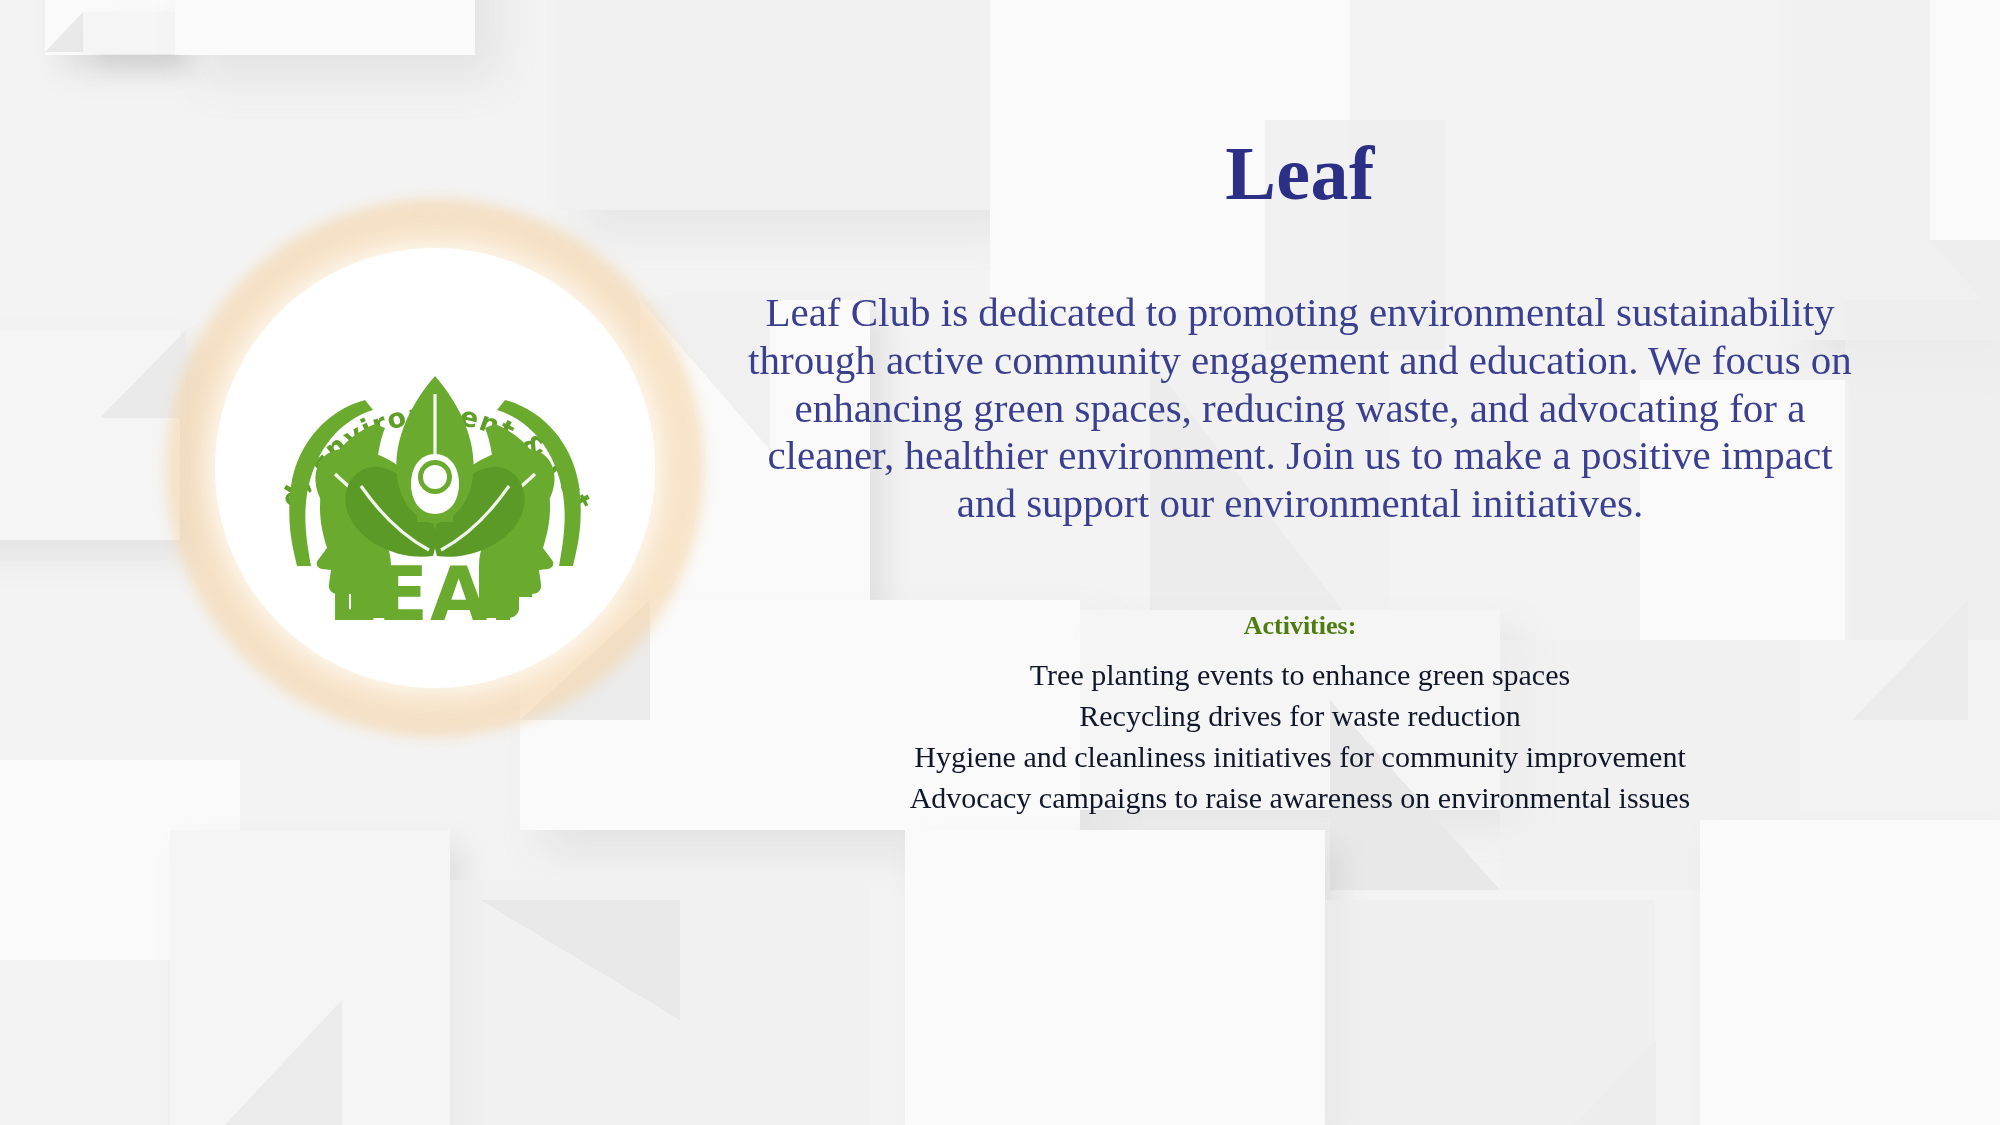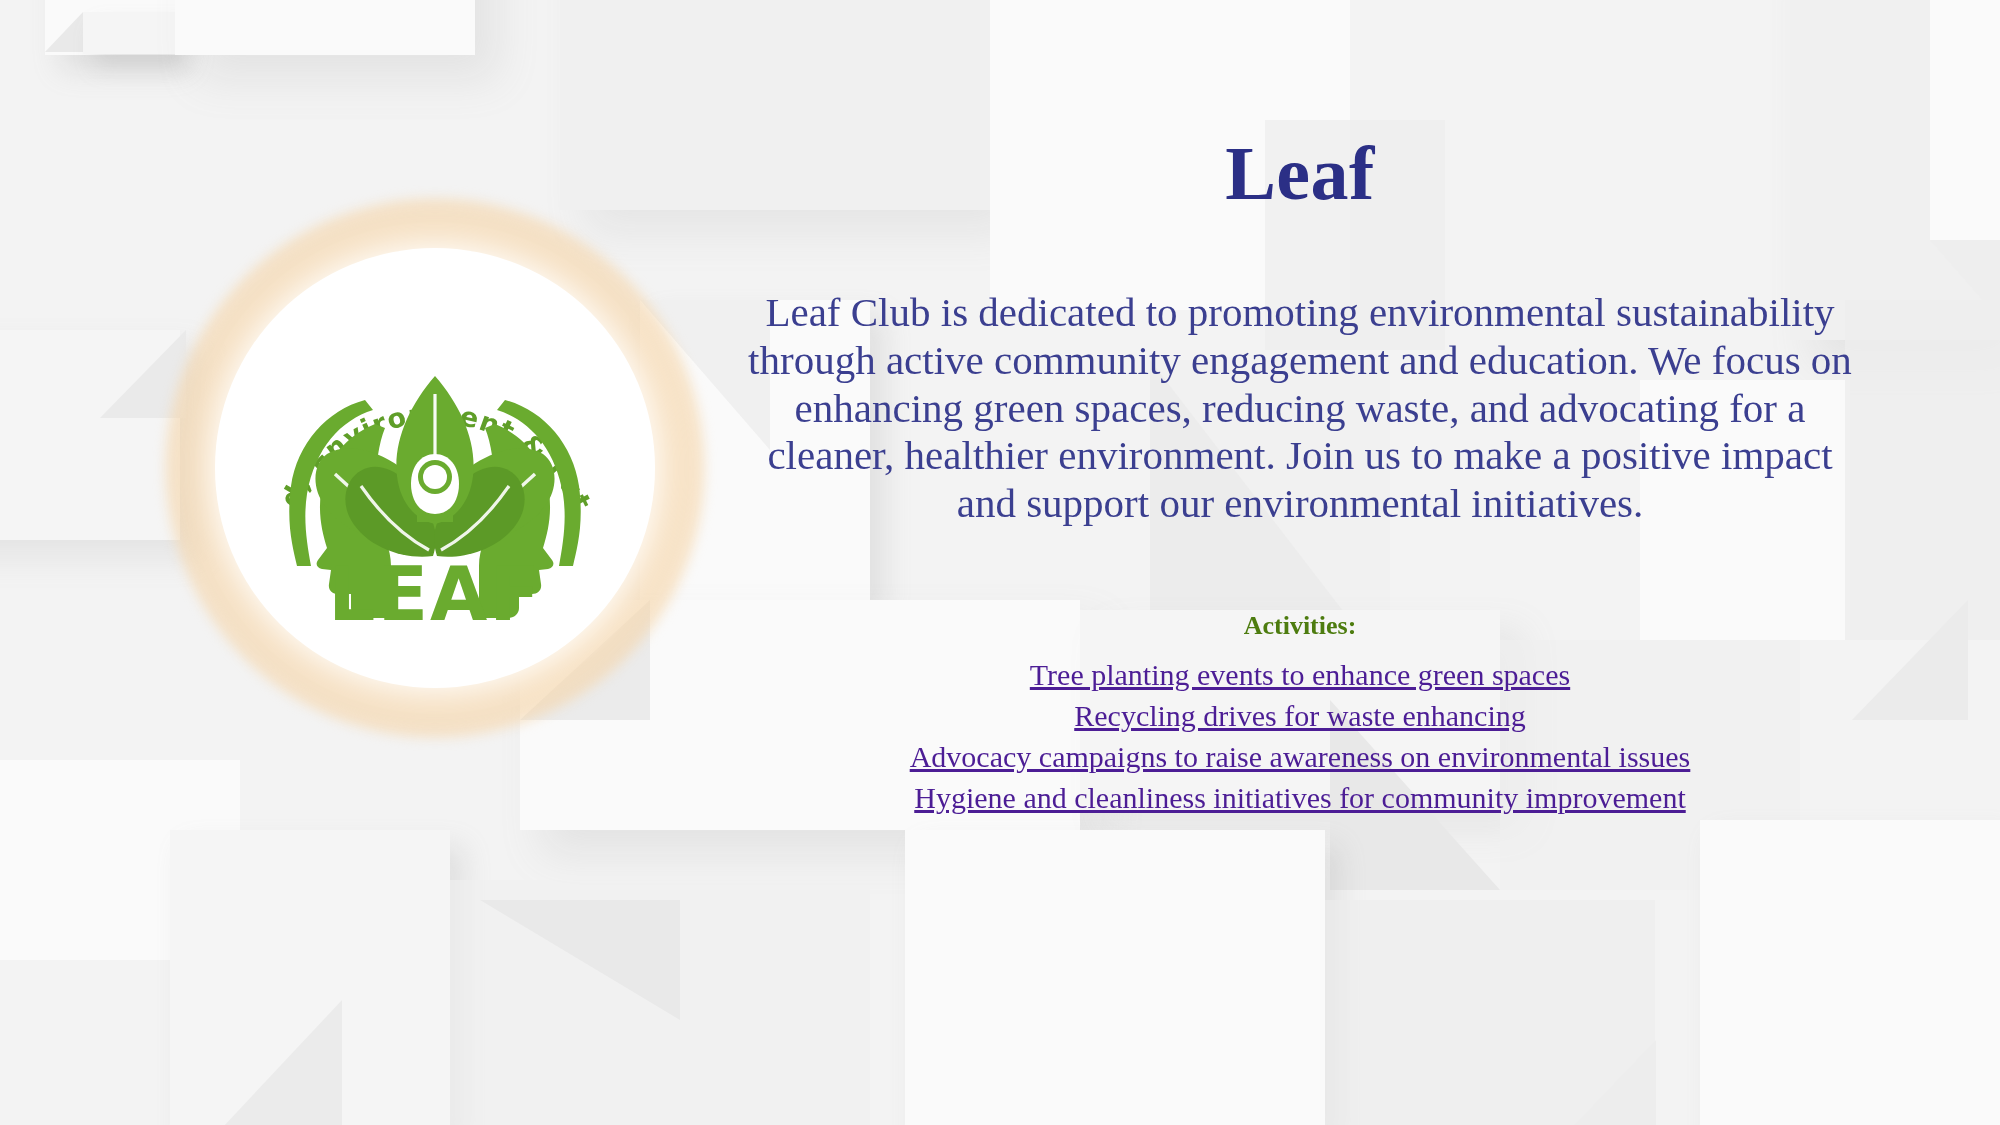--- a/index.html
+++ b/index.html
@@ -105,23 +105,22 @@
   #activities-title {
     font-size:26px;
     font-weight:700;
     color:#4d7c0f;
     line-height:1.55;
     margin-bottom:8px;
   }
   .act-item {
     font-size:30px;
     line-height:1.37;
-    color:#4c1d95;
+    color:#0f172a;
     white-space:nowrap;
-    text-decoration:underline;
   }
 </style>
 </head>
 <body>
 
 <div id="slide">
 
   <div class="bg-layer">
 
     <div class="sh b soft" style="left:45px; top:-40px; width:130px; height:95px;"></div>
@@ -290,20 +289,20 @@
 
   <div id="content">
 
     <h1 id="title">Leaf</h1>
 
     <p id="about">Leaf Club is dedicated to promoting environmental sustainability through active community engagement and education. We focus on enhancing green spaces, reducing waste, and advocating for a cleaner, healthier environment. Join us to make a positive impact and support our environmental initiatives.</p>
 
     <div id="activities">
       <div id="activities-title">Activities:</div>
       <div class="act-item">Tree planting events to enhance green spaces</div>
-      <div class="act-item">Recycling drives for waste enhancing</div>
+      <div class="act-item">Recycling drives for waste reduction</div>
+      <div class="act-item">Hygiene and cleanliness initiatives for community improvement</div>
       <div class="act-item">Advocacy campaigns to raise awareness on environmental issues</div>
-      <div class="act-item">Hygiene and cleanliness initiatives for community improvement</div>
     </div>
 
   </div>
 
 </div>
 
 </body></html>

